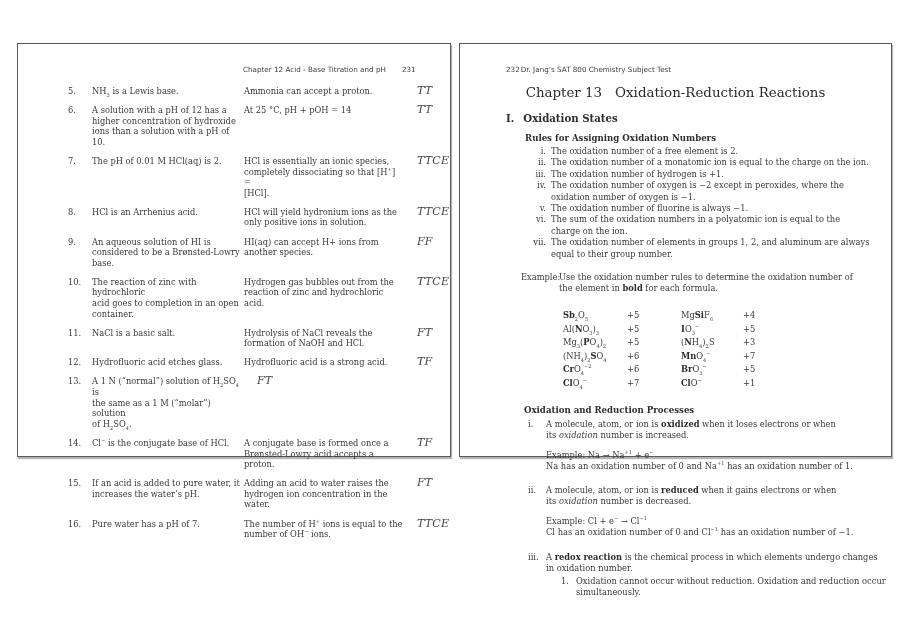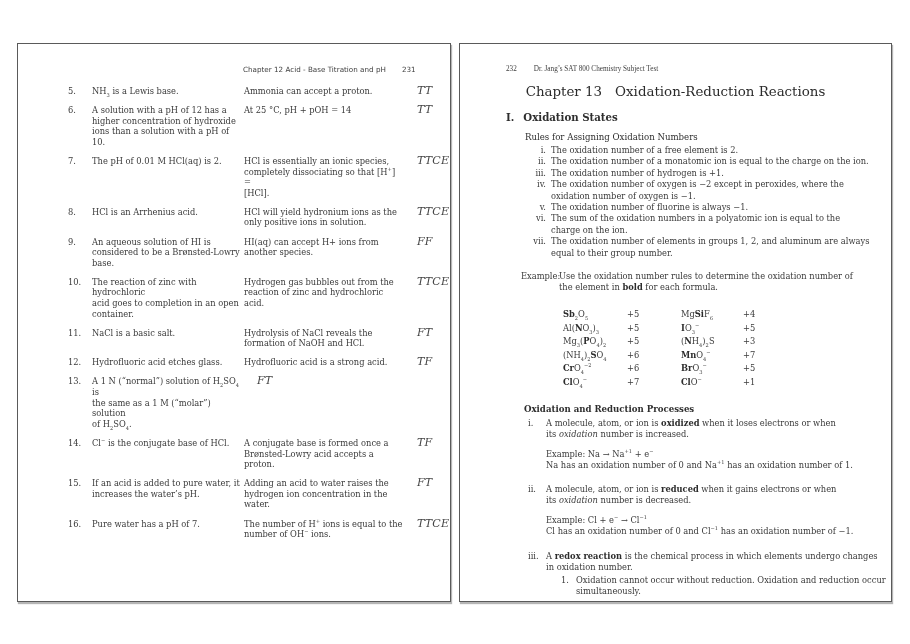--- a/index.html
+++ b/index.html
@@ -2,55 +2,55 @@
 <html><head>
 <meta charset="utf-8">
 <style>
   html,body{margin:0;padding:0;}
   body{
     width:910px;height:644px;position:relative;background:#ffffff;
     font-family:"DejaVu Serif","Liberation Serif",serif;color:#3a3a3a;
     -webkit-font-smoothing:antialiased;overflow:hidden;
   }
   .page{
-    position:absolute;top:43px;height:559px;background:#fff;box-sizing:border-box;
+    position:absolute;top:43px;height:414px;background:#fff;box-sizing:border-box;
     border:1.5px solid #5a5a5a;box-shadow:1px 2px 1px #b5b5b5;
   }
   .page-left{left:17px;width:434px;padding:21px 0 0 50px;}
   .page-right{left:459px;width:433px;padding:21px 0 0 46px;}
 
   sub,sup{line-height:0;font-size:0.62em;}
   b{color:#2c2c2c;}
 
   
   .pheader{
     font-family:"DejaVu Sans","Liberation Sans",sans-serif;
     font-size:7.2px;color:#3d3d3d;display:flex;align-items:baseline;
   }
   .pheader-left{margin-left:175px;gap:16px;}
-  .pheader-right{gap:17px;font-family:Liberation Serif, serif;}
+  .pheader-right{gap:1px;}
 
   
   .items{margin-top:12px;}
   .item{
     display:grid;grid-template-columns:24px 152px 160px auto;
     align-items:start;font-size:8.3px;line-height:10.6px;margin-bottom:8.5px;
   }
   .item .num{}
   .item .ans{padding-left:13px;font-size:11px;letter-spacing:0.2px;color:#454545;font-style:italic;}
 
   
   .chapter-title{
     display:flex;justify-content:center;gap:13px;position:relative;left:-23px;
     margin-top:11px;font-weight:normal;font-size:13.4px;color:#2b2b2b;white-space:nowrap;
   }
   .section-heading{
     display:flex;gap:9px;margin-top:12px;font-weight:bold;font-size:10.2px;color:#2e2e2e;
   }
-  .rules-heading{margin:9px 0 3px 19px;font-weight:normal;font-size:8.6px;color:#2e2e2e;}
+  .rules-heading{margin:9px 0 3px 19px;font-weight:bold;font-size:8.6px;color:#2e2e2e;}
   .rule{
     display:grid;grid-template-columns:26px auto;column-gap:5px;margin-left:14px;
     font-size:8.3px;line-height:11.4px;
   }
   .rule .rnum{text-align:right;}
 
   .example-intro{
     display:grid;grid-template-columns:38px auto;margin:12px 0 0 15px;
     font-size:8.3px;line-height:11.2px;
   }

